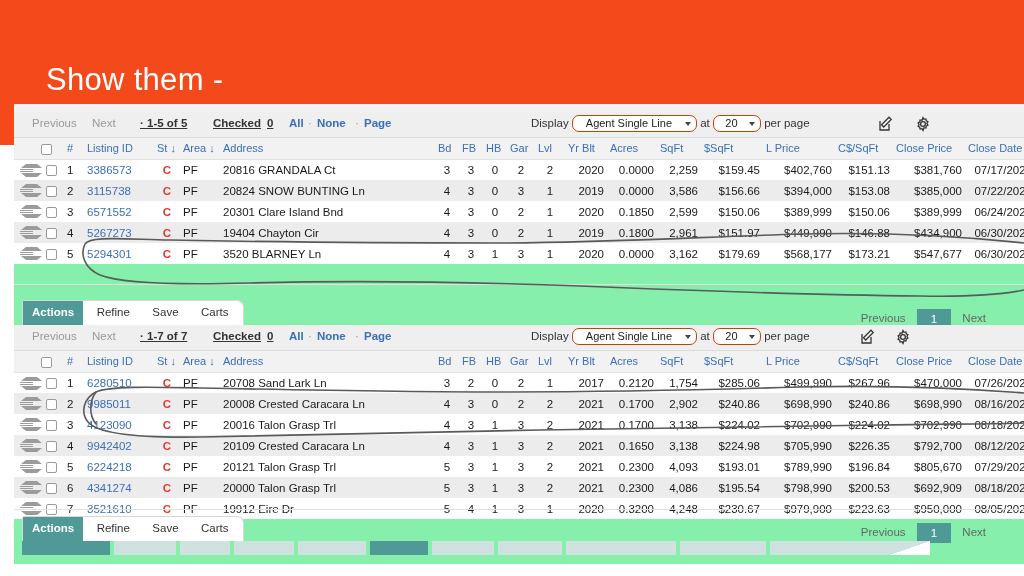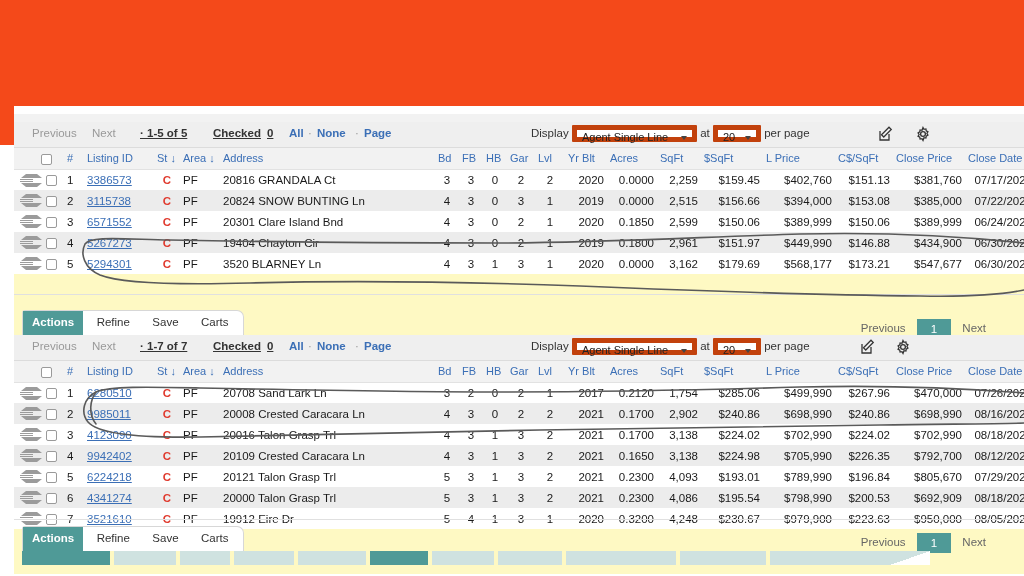--- a/index.html
+++ b/index.html
@@ -23,22 +23,22 @@
     background:#f4491a;
   }
   .slide-title {
     position:absolute; left:46px; top:62px;
     font-size:31px; color:#ffffff; font-weight:400;
     letter-spacing:0.3px; white-space:nowrap;
   }
 
   
   .shot {
-    position:absolute; left:14px; top:114px; width:1010px; height:460px;
-    background:#fef9c3;
+    position:absolute; left:14px; top:104px; width:1010px; height:460px;
+    background:#86efac;
     overflow:hidden;
   }
 
   
   .ghost-row {
     position:absolute; left:0; top:0; width:1010px; height:8px;
     background:#f2f2f2;
   }
 
   
@@ -47,22 +47,22 @@
     background:#efefef; border-bottom:1px solid #dcdcdc;
   }
   .pagerbar .pg { position:absolute; top:5px; font-size:11.5px; white-space:nowrap; }
   .pg.muted { color:#999; }
   .pg.dark  { color:#333;text-decoration:underline; }
   .pg.link  { color:#3b6fb6;font-weight:bold; }
 
   .displaybox { position:absolute; top:3px; font-size:11.5px; color:#333; white-space:nowrap; }
   .sel {
     display:inline-block; vertical-align:middle;
-    border:5px solid #c2410c; background:#fff; height:17px; line-height:15px;
-    font-size:11px; color:#222; padding:0 16px 0 5px; position:relative; border-radius:1px;
+    border:1px solid #c2410c; background:#fff; height:17px; line-height:15px;
+    font-size:11px; color:#222; padding:0 16px 0 5px; position:relative; border-radius:7px;text-align:center;
   }
   .sel::after {
     content:""; position:absolute; right:5px; top:6px;
     border-left:3.5px solid transparent; border-right:3.5px solid transparent;
     border-top:4.5px solid #444;
   }
   .icobtn { position:absolute; top:3px; width:18px; height:18px; }
 
   
   table.grid { position:absolute; left:0; border-collapse:collapse; width:1010px; table-layout:fixed; }
@@ -72,21 +72,21 @@
     border-bottom:1px solid #e2e2e2;
   }
   table.grid td {
     font-size:11.5px; color:#1a1a1a; padding:3px 3px; white-space:nowrap;
     height:21px;
   }
   table.grid tr.alt td { background:#ececec; }
   table.grid tr.plain td { background:#ffffff; }
   td.num, th.num { text-align:right; }
   td.ctr, th.ctr { text-align:center; }
-  .lid { color:#3b6fb6; text-decoration:underline; }
+  .lid { color:#3b6fb6; }
   .stc { color:#e03b2f; font-weight:600; }
   .cbx {
     display:inline-block; width:11px; height:11px;
     border:1.5px solid #9a9a9a; background:#fff; border-radius:2px; vertical-align:middle;
   }
   .handle { display:inline-block; width:13px; height:13px; position:relative; vertical-align:middle; }
   .handle::before, .handle::after{
     content:""; position:absolute; left:1px; width:11px; height:0;
     border-left:5.5px solid transparent; border-right:5.5px solid transparent;
   }
@@ -129,20 +129,21 @@
   
   .ink { position:absolute; left:0; top:0; width:1024px; height:576px; pointer-events:none; }
 </style>
 </head>
 <body>
 
 <div id="stage">
 
   <div class="banner"></div>
   <div class="banner-tab"></div>
+  <div class="slide-title">Show them -</div>
 
   <div class="shot">
 
     <div class="ghost-row"></div>
 
     <div class="pagerbar" style="top:8px;">
       <span class="pg muted" style="left:18px;">Previous</span>
       <span class="pg muted" style="left:78px;">Next</span>
       <span class="pg dark" style="left:126px; font-weight:bold;">· 1-5 of 5</span>
       <span class="pg dark" style="left:199px; font-weight:bold;">Checked</span>
@@ -253,21 +254,21 @@
             <td class="ctr"><span class="stc">C</span></td>
             <td>PF</td>
             <td>20824 SNOW BUNTING Ln</td>
             <td class="ctr">4</td>
             <td class="ctr">3</td>
             <td class="ctr">0</td>
             <td class="ctr">3</td>
             <td class="ctr">1</td>
             <td class="num">2019</td>
             <td class="num">0.0000</td>
-            <td class="num">2,515</td>
+            <td class="num">3,586</td>
             <td class="num">$156.66</td>
             <td class="num">$394,000</td>
             <td class="num">$153.08</td>
             <td class="num">$385,000</td>
             <td class="num">07/22/2020</td>
           </tr>
           <tr class="plain">
             <td style="text-align: center;"><span class="handle"><i></i></span></td>
             <td style="text-align: center;"><span class="cbx"></span></td>
             <td>3</td>

